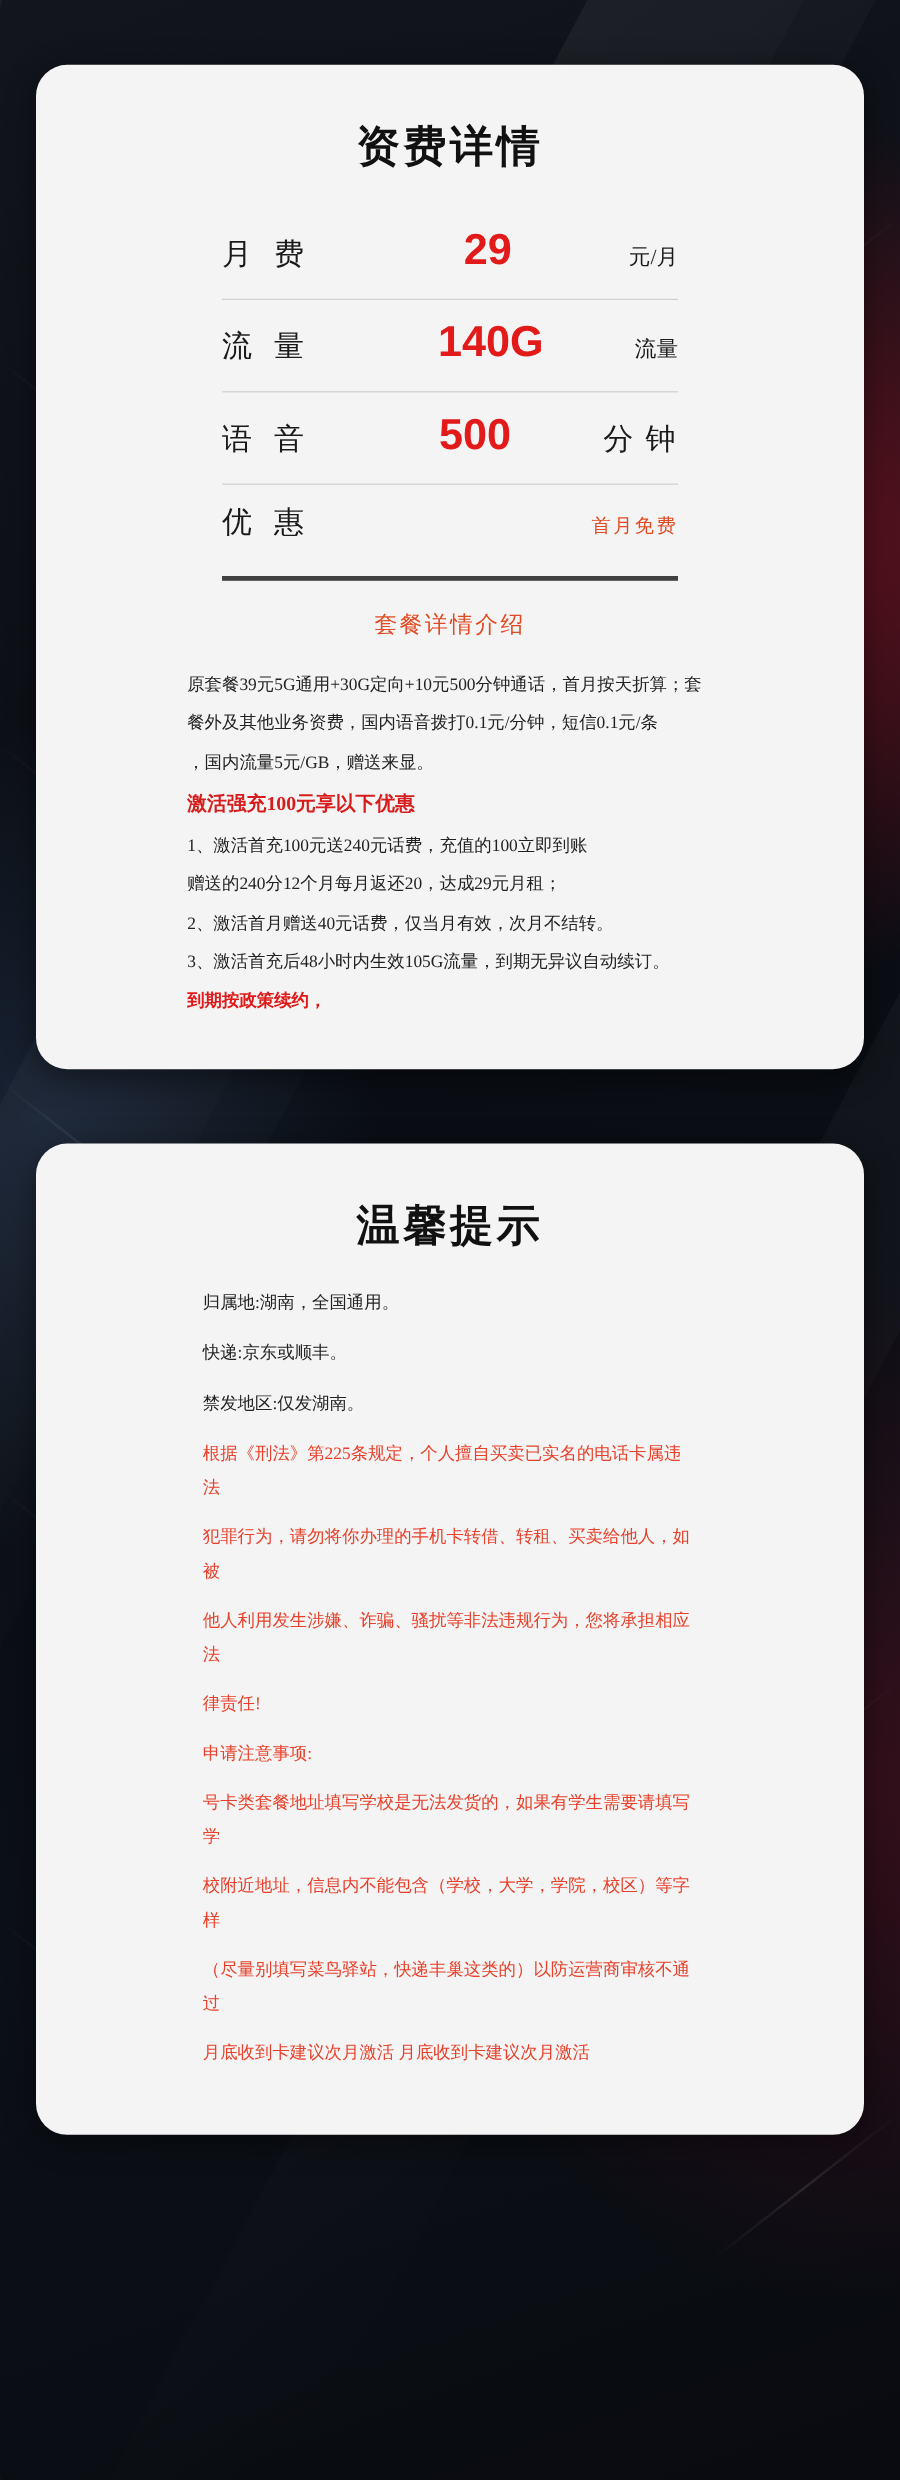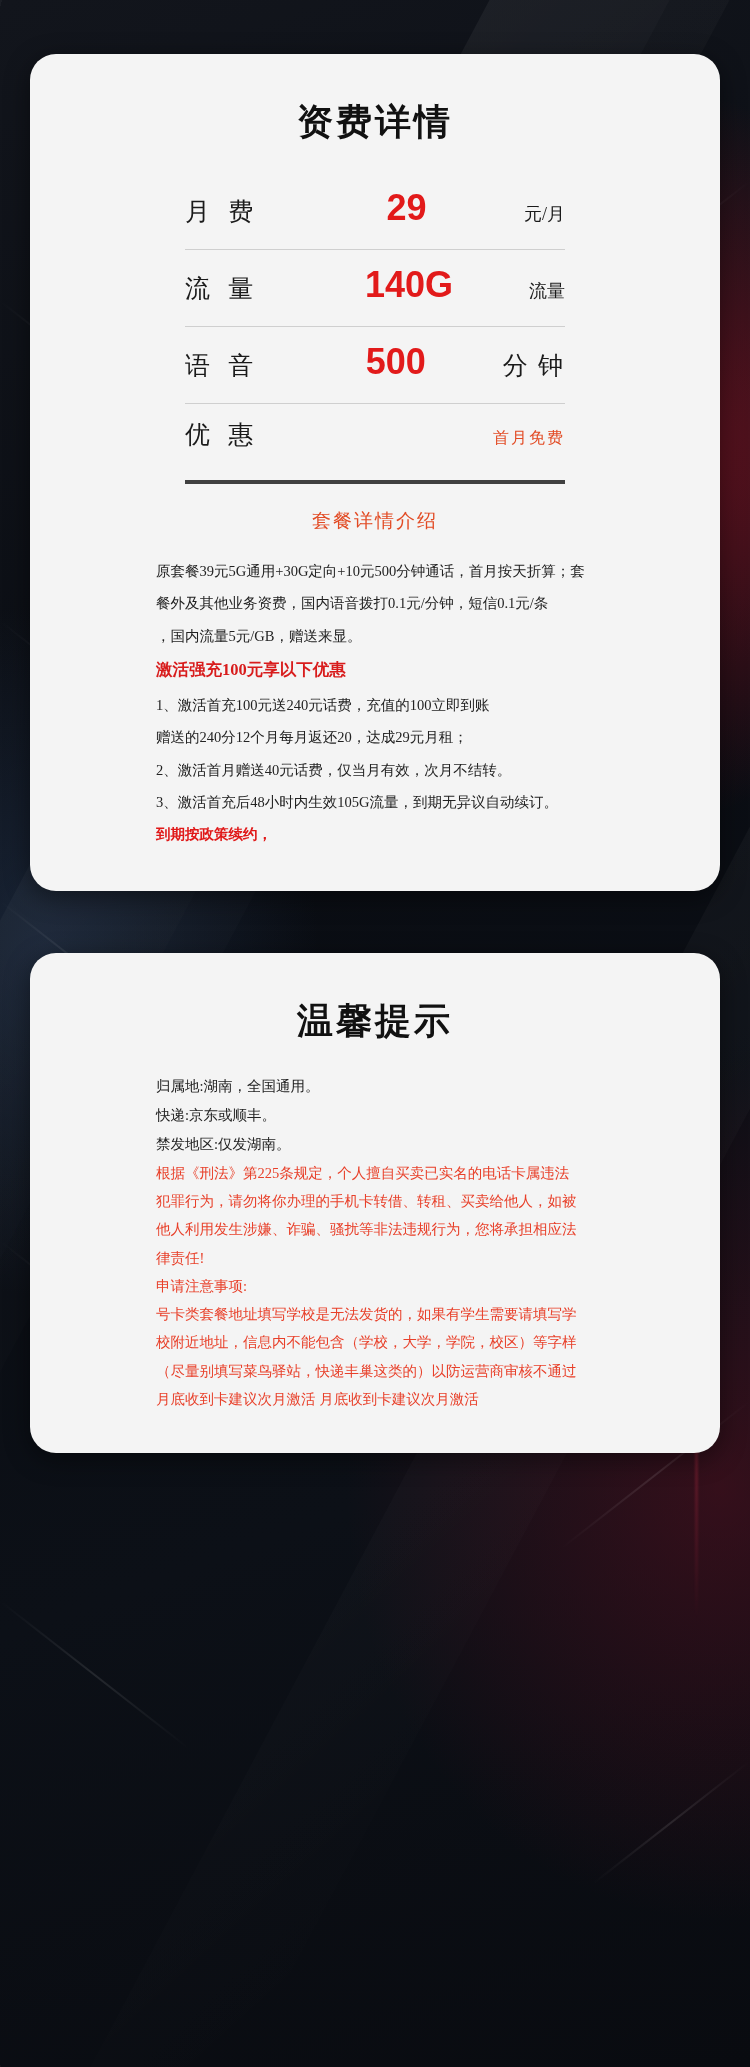--- a/index.html
+++ b/index.html
@@ -148,21 +148,21 @@
 
   
   .tips {
     width: 438px;
     margin: 0 auto;
     font-size: 14.5px;
     line-height: 2.0;
     color: #222;
     font-family: "Liberation Serif", serif;
   }
-  .tips p { margin: 0; }
+  .tips p { margin: 13px; }
   .tips .warn {
     color: #e8402a;
     line-height: 1.95;
   }
 </style>
 </head>
 <body>
 
 <div class="bg">
   <div class="beam" style="left:-60px; top:0; width:180px; height:2067px;"></div>

